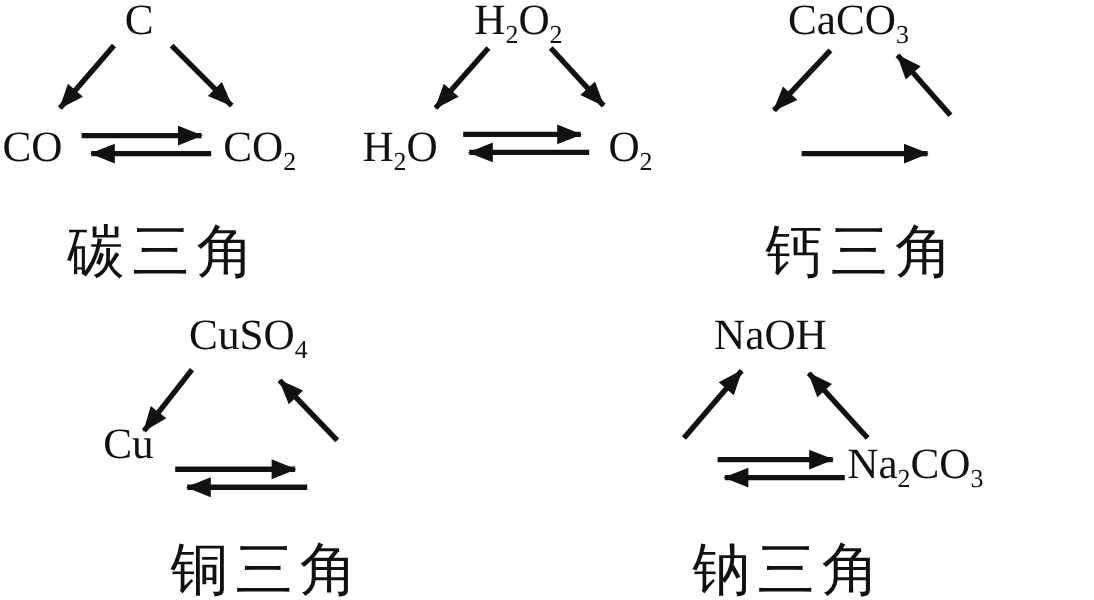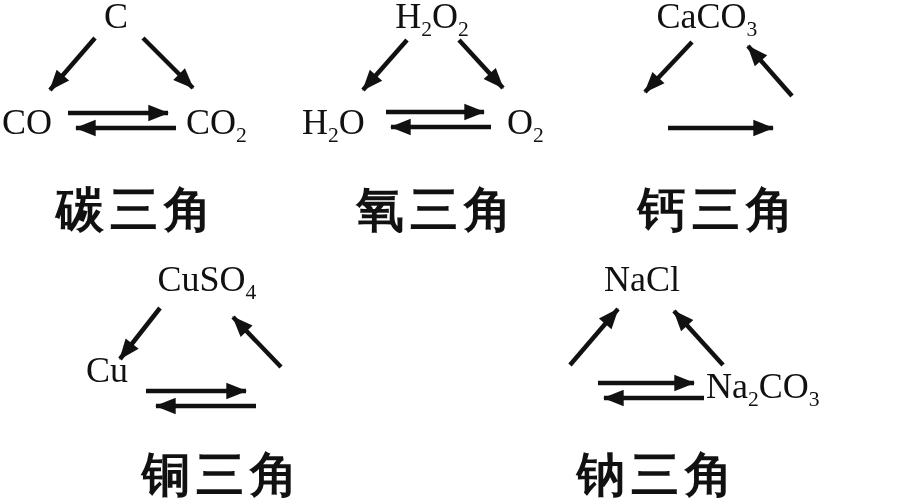--- a/index.html
+++ b/index.html
@@ -20,21 +20,21 @@
     line-height: 1.1;
     white-space: nowrap;
     color: #111111;
   }
   .formula sub { font-size: 0.6em; line-height: 0; vertical-align: -0.35em; }
   .centered { transform: translateX(-50%); }
   .cn-label {
     position: absolute;
     transform: translateX(-50%);
     font-size: 48px;
-    font-weight: 700;
+    font-weight: 400;
     letter-spacing: 6px;
     white-space: nowrap;
     color: #111111;
   }
 </style>
 </head>
 <body>
 
 <div id="canvas">
 
@@ -62,21 +62,20 @@
   <div class="tri" style="left:294px;top:0;width:275px;height:245px">
     <svg width="275" height="245">
       <line x1="113" y1="40" x2="69" y2="90" marker-end="url(#ah)"></line>
       <line x1="165" y1="40" x2="209" y2="88" marker-end="url(#ah)"></line>
       <line x1="92" y1="112" x2="190" y2="112" marker-end="url(#ah)"></line>
       <line x1="197" y1="127" x2="97" y2="127" marker-end="url(#ah)"></line>
     </svg>
     <div class="formula centered" style="left:138px;top:-3px">H<sub>2</sub>O<sub>2</sub></div>
     <div class="formula" style="left:8px;top:103px">H<sub>2</sub>O</div>
     <div class="formula" style="left:213px;top:103px">O<sub>2</sub></div>
-    <div class="cn-label" style="left:143px;top:178px">氧三角</div>
   </div>
 
   <div class="tri" style="left:570px;top:0;width:342px;height:245px">
     <svg width="342" height="245">
       <line x1="122" y1="42" x2="75" y2="92" marker-end="url(#ah)"></line>
       <line x1="222" y1="96" x2="178" y2="46" marker-end="url(#ah)"></line>
       <line x1="98" y1="128" x2="203" y2="128" marker-end="url(#ah)"></line>
     </svg>
     <div class="formula centered" style="left:137px;top:-3px">CaCO<sub>3</sub></div>
     <div class="cn-label" style="left:149px;top:178px">钙三角</div>
@@ -94,18 +93,18 @@
     <div class="cn-label" style="left:173px;top:188px">铜三角</div>
   </div>
 
   <div class="tri" style="left:460px;top:255px;width:400px;height:245px">
     <svg width="400" height="245">
       <line x1="110" y1="110" x2="158" y2="54" marker-end="url(#ah)"></line>
       <line x1="263" y1="110" x2="214" y2="56" marker-end="url(#ah)"></line>
       <line x1="138" y1="128" x2="234" y2="128" marker-end="url(#ah)"></line>
       <line x1="244" y1="143" x2="144" y2="143" marker-end="url(#ah)"></line>
     </svg>
-    <div class="formula centered" style="left:182px;top:5px">NaCl</div>
+    <div class="formula centered" style="left:182px;top:5px">NaOH</div>
     <div class="formula" style="left:246px;top:112px">Na<sub>2</sub>CO<sub>3</sub></div>
     <div class="cn-label" style="left:198px;top:188px">钠三角</div>
   </div>
 
 </div>
 
 </body></html>

